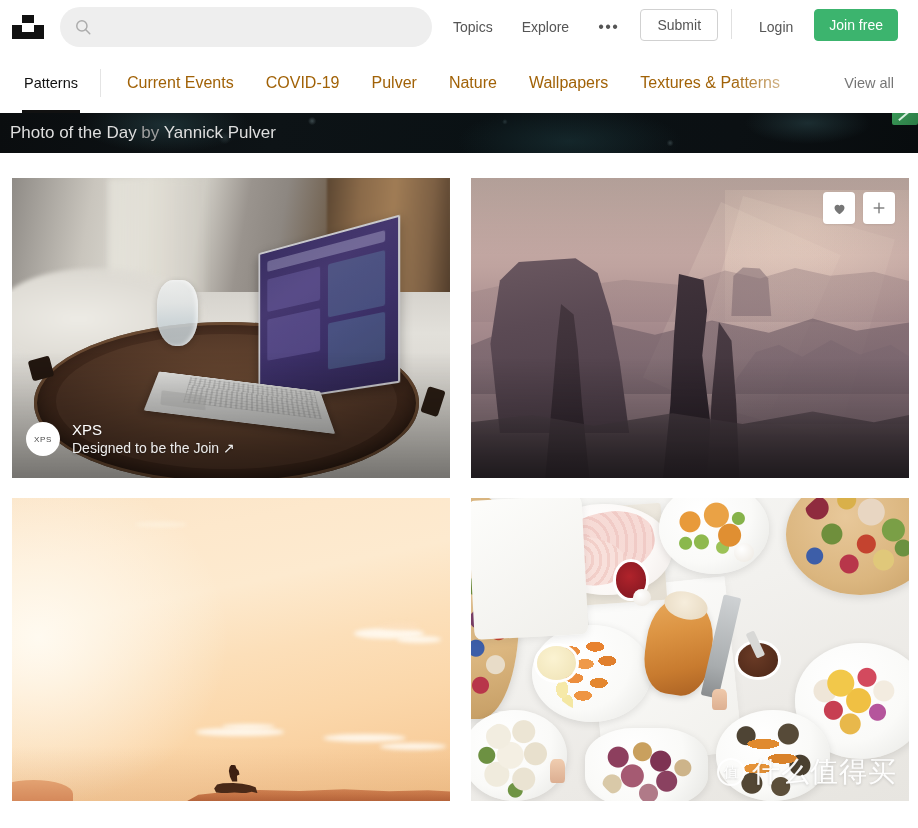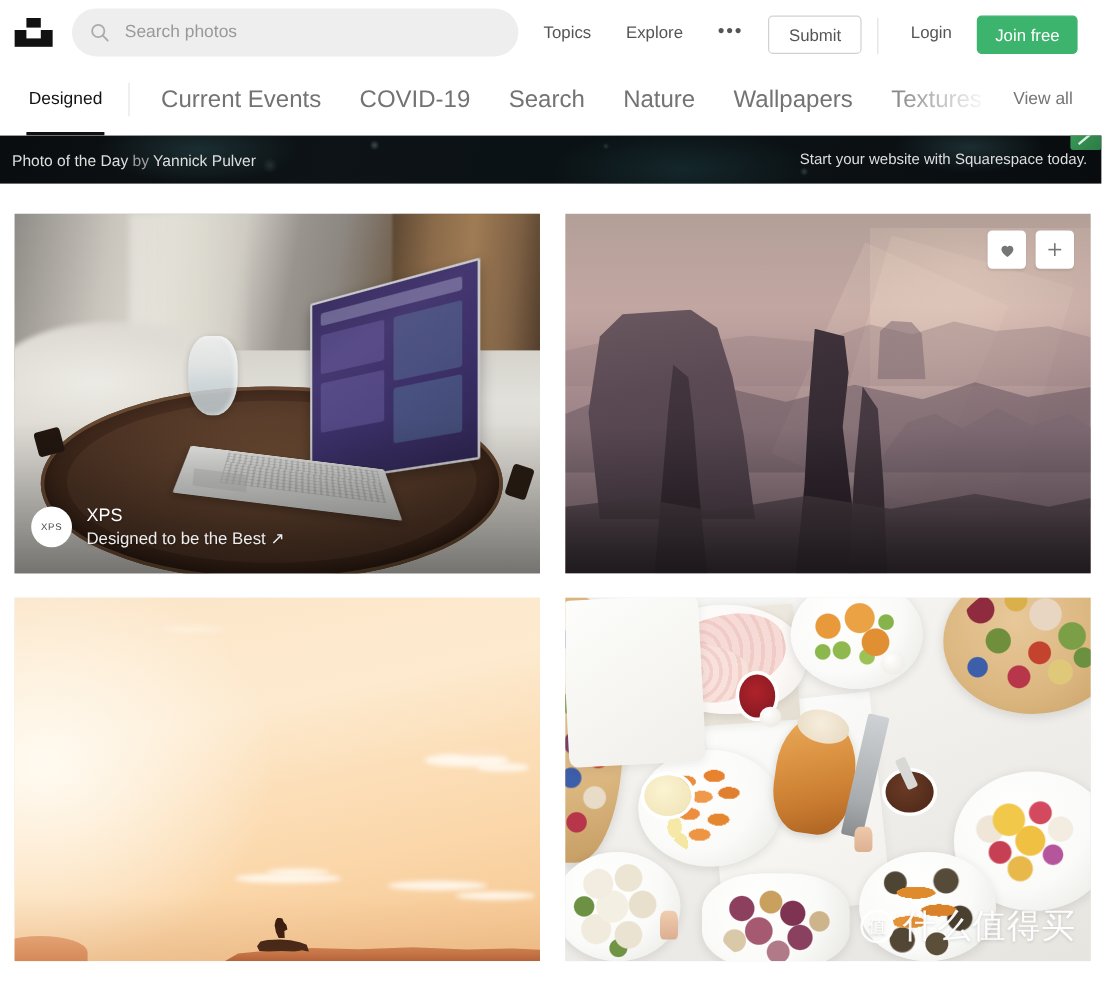--- a/index.html
+++ b/index.html
@@ -50,21 +50,21 @@
     background: transparent;
     font-family: "Liberation Sans", sans-serif;
     font-size: 14.5px;
     color: #333;
     width: 100%;
   }
   .search-input::placeholder { color: #999; }
 
   .header-nav {
     display: flex;
-    align-items: flex-end;
+    align-items: flex-start;
     margin-left: auto;
     gap: 1px;
   }
   .hnav-link {
     font-size: 14px;
     color: #555;
     padding: 0 14px;
     text-decoration: none;
     line-height: 36px;
     white-space: nowrap;
@@ -168,22 +168,22 @@
   }
   .cat-list {
     display: flex;
     align-items: center;
     flex: 1 1 auto;
     overflow: hidden;
     -webkit-mask-image: linear-gradient(to right, #000 0%, #000 87%, transparent 100%);
     mask-image: linear-gradient(to right, #000 0%, #000 87%, transparent 100%);
   }
   .cat-item {
-    font-size: 20px;
-    color: #737373;
+    font-size: 16px;
+    color: #a16207;
     padding: 0 16px;
     white-space: nowrap;
     cursor: pointer;
     text-decoration: none;
   }
   .cat-viewall {
     flex: 0 0 auto;
     font-size: 14.5px;
     color: #767676;
     padding: 0 12px 0 20px;
@@ -205,21 +205,21 @@
       radial-gradient(circle 5px at 73% 75%, rgba(160,190,195,.26), transparent 70%),
       radial-gradient(circle 4px at 55% 22%, rgba(150,185,190,.22), transparent 70%),
       radial-gradient(circle 9px at 24.5% 62%, rgba(140,175,180,.18), transparent 70%),
       linear-gradient(100deg, #0a0d0f 0%, #0d1316 30%, #0a1114 55%, #0b1013 80%, #080c0e 100%);
     display: flex;
     align-items: center;
     padding: 0 10px;
     cursor: pointer;
   }
   .banner-left {
-    font-size: 13px;
+    font-size: 17px;
     color: #dedede;
     white-space: nowrap;
   }
   .banner-left .by { color: #9e9e9e; }
   .banner-right {
     margin-left: auto;
     font-size: 12.5px;
     color: #dedede;
     white-space: nowrap;
     padding-right: 2px;
@@ -709,58 +709,56 @@
     </svg>
   </a>
 
   <div class="search-wrap">
     <span class="search-icon">
       <svg viewBox="0 0 24 24" width="18" height="18">
         <circle cx="10.5" cy="10.5" r="6.8" fill="none" stroke="#767676" stroke-width="2"></circle>
         <line x1="15.4" y1="15.4" x2="21" y2="21" stroke="#767676" stroke-width="2" stroke-linecap="round"></line>
       </svg>
     </span>
-    <input class="search-input" type="text" placeholder="Search photos" style="">
   </div>
 
   <nav class="header-nav">
     <a class="hnav-link" href="#">Topics</a>
     <a class="hnav-link" href="#">Explore</a>
     <span class="dots-btn">•••</span>
     <button class="submit-btn">Submit</button>
     <span class="divider-v"></span>
     <a class="hnav-link" href="#">Login</a>
     <button class="join-btn">Join free</button>
   </nav>
 </div>
 
 <div class="catnav">
   <div class="cat-editorial">
-    <span>Designed</span>
+    <span>Patterns</span>
   </div>
   <span class="cat-divider"></span>
 
 
   <div class="cat-list">
     <a class="cat-item" href="#">Current Events</a>
     <a class="cat-item" href="#">COVID-19</a>
-    <a class="cat-item" href="#">Search</a>
+    <a class="cat-item" href="#">Pulver</a>
     <a class="cat-item" href="#">Nature</a>
     <a class="cat-item" href="#">Wallpapers</a>
     <a class="cat-item" href="#">Textures &amp; Patterns</a>
   </div>
 
   <a class="cat-viewall" href="#">View all</a>
 </div>
 
 <div class="banner">
   <div class="banner-left">
     <span>Photo of the Day</span><span class="by"> by </span><span>Yannick Pulver</span>
   </div>
-  <div class="banner-right">Start your website with Squarespace today.</div>
   <div class="banner-badge"></div>
 </div>
 
 <div class="grid">
 
   <div class="card">
     <div class="photo-laptop">
       <div class="pl-wall"></div>
       <div class="pl-curtain"></div>
       <div class="pl-woodpanel"></div>
@@ -783,21 +781,21 @@
       <div class="pl-trackpad"></div>
       <div class="pl-glass"></div>
       <div class="pl-grad-bottom"></div>
     </div>
     <div class="card-overlay-bottom">
       <div class="brand-badge">
         <span>XPS</span>
       </div>
       <div class="brand-text">
         <span class="brand-title">XPS</span>
-        <span class="brand-sub">Designed to be the Best ↗</span>
+        <span class="brand-sub">Designed to be the Join ↗</span>
       </div>
     </div>
   </div>
 
   <div class="card">
     <div class="photo-canyon">
       <div class="pc-sun"></div>
       <div class="pc-ray pc-r1"></div>
       <div class="pc-ray pc-r2"></div>
       <div class="pc-far"></div>

